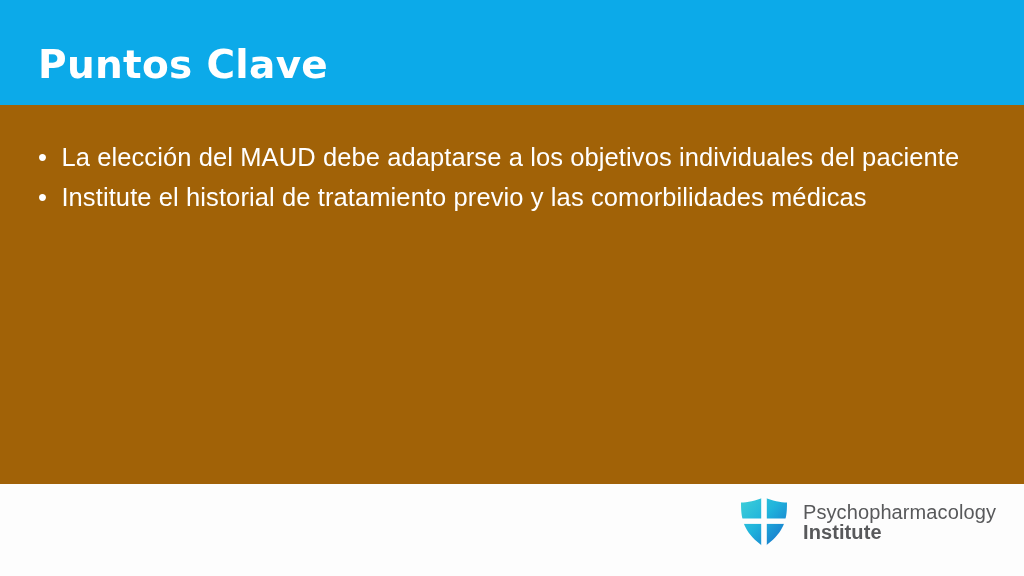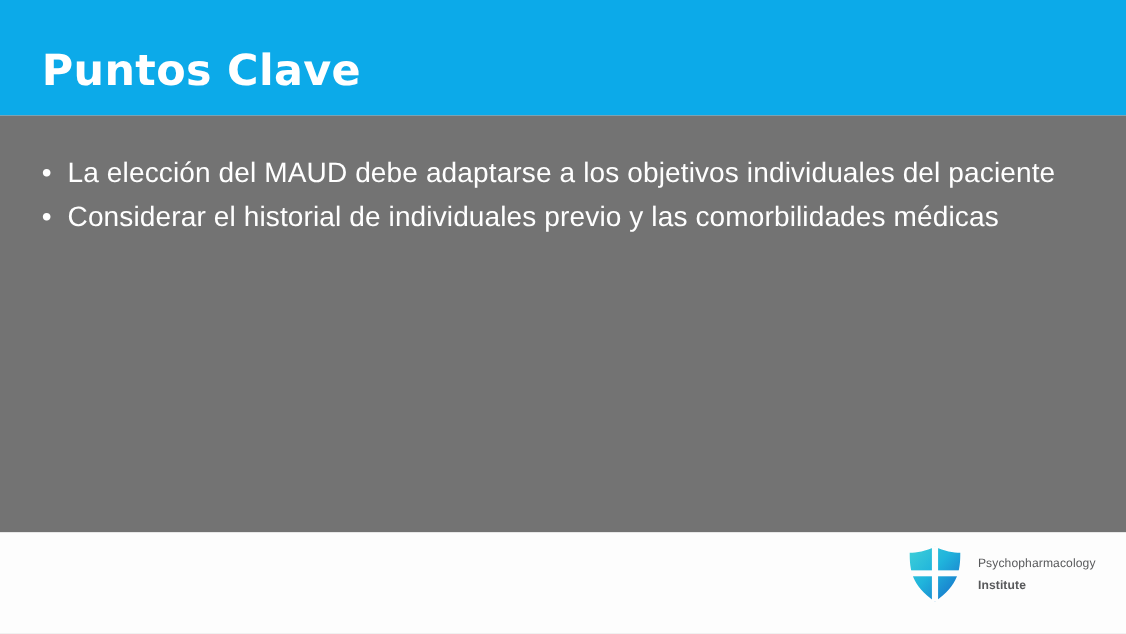--- a/index.html
+++ b/index.html
@@ -41,21 +41,21 @@
     white-space: nowrap;
   }
 
   
   .slide-body {
     position: absolute;
     left: 0;
     top: 105px;
     width: 1024px;
     height: 379px;
-    background: #737373;
+    background: #a16207;
   }
   .bullet-list {
     position: absolute;
     left: 38px;
     top: 32px;
     width: 944px;
     margin: 0;
     padding: 0;
     list-style: none;
   }
@@ -100,42 +100,42 @@
     width: 50px;
     height: 52px;
     display: block;
     flex: 0 0 auto;
   }
   .brand-wordmark {
     display: flex;
     flex-direction: column;
     justify-content: center;
     font-family: "Liberation Sans", sans-serif;
-    font-size: 11px;
+    font-size: 20px;
     line-height: 20px;
     color: #58595b;
     letter-spacing: 0.1px;
     white-space: nowrap;
   }
   .brand-line1 { display: block; }
   .brand-line2 { display: block; font-weight: bold; }
 </style>
 </head>
 <body>
 
 <div class="slide">
 
   <div class="slide-header">
     <h1 class="slide-title">Puntos Clave</h1>
   </div>
 
   <div class="slide-body">
     <ul class="bullet-list">
       <li class="bullet-item"><span class="bullet-dot">•&nbsp;&nbsp;</span><span class="bullet-text">La elección del MAUD debe adaptarse a los objetivos individuales del paciente</span></li>
-      <li class="bullet-item"><span class="bullet-dot">•&nbsp;&nbsp;</span><span class="bullet-text">Considerar el historial de individuales previo y las comorbilidades médicas</span></li>
+      <li class="bullet-item"><span class="bullet-dot">•&nbsp;&nbsp;</span><span class="bullet-text">Institute el historial de tratamiento previo y las comorbilidades médicas</span></li>
     </ul>
   </div>
 
   <div class="slide-footer">
     <div class="brand-lockup">
 
       <svg class="brand-mark" viewBox="0 0 50 52">
         <defs>
           <linearGradient id="shieldGrad" x1="0" y1="0" x2="1" y2="1">
             <stop offset="0%" stop-color="#3fd0d8"></stop>

